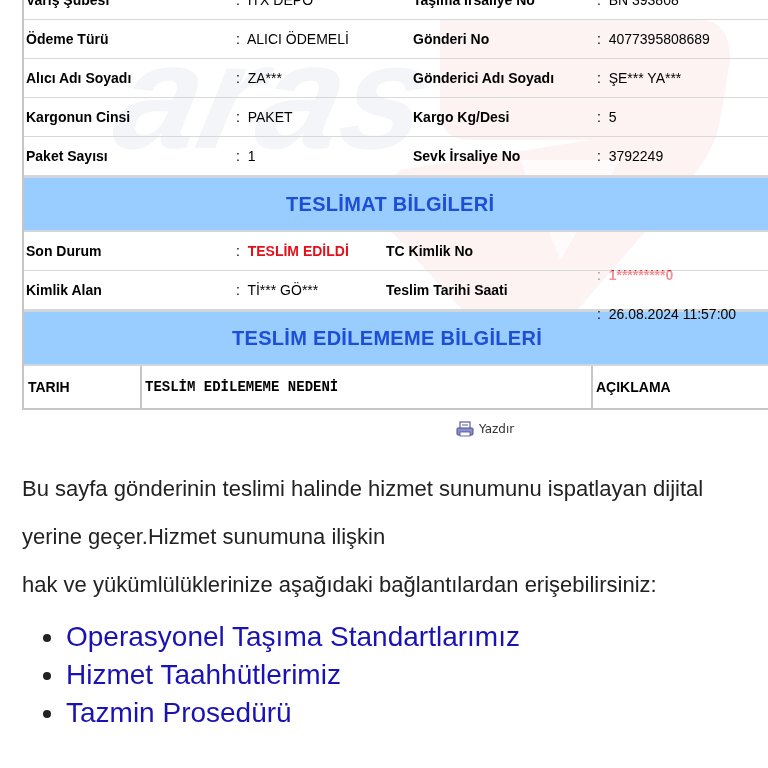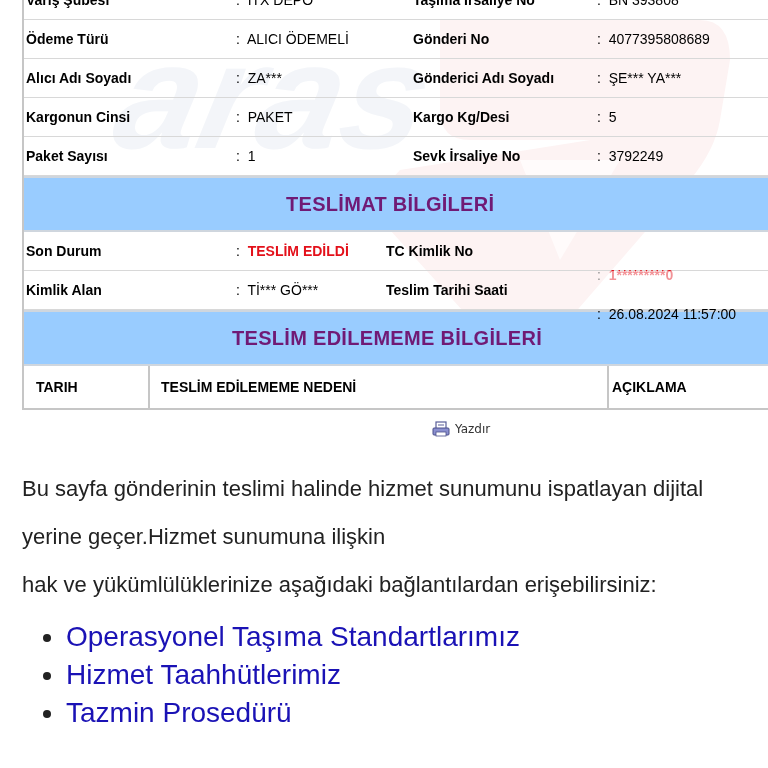--- a/index.html
+++ b/index.html
@@ -22,30 +22,30 @@
   .c2 { left: 212px; }
   .c3 { left: 389px; }
   .c4 { left: 573px; }
   .c3d { left: 362px; }
   .c4d { left: 573px; margin-top: 24px; }
   .red { color: #e3101a; font-weight: bold; }
   .band {
     height: 52px; background: #99ccff; border-top: 2px solid #cfd6de; border-bottom: 2px solid #cfd6de;
     display: flex; align-items: center; justify-content: flex-start;
   }
-  .band span { color: #701a75; font-weight: bold; font-size: 20px; letter-spacing: 0.3px; }
+  .band span { color: #1d4ed8; font-weight: bold; font-size: 20px; letter-spacing: 0.3px; }
   .band1 span { margin-left: 262px; }
   .band2 span { margin-left: 208px; }
   .hdr-row { display: flex; height: 42px; font-size: 14px; font-weight: bold; }
-  .hdr-row div { display: flex; align-items: center; padding-left: 12px; border-right: 2px solid #c6c6c6; }
+  .hdr-row div { display: flex; align-items: center; padding-left: 4px; border-right: 2px solid #c6c6c6; }
   .hdr-row .h1 { width: 112px; }
-  .hdr-row .h2 { width: 446px; padding-left: 11px; }
+  .hdr-row .h2 { width: 446px; padding-left: 3px; font-family: Liberation Mono, monospace; }
   .hdr-row .h3 { flex: 1; border-right: none; padding-left: 3px; }
   .print {
-    position: absolute; left: 432px; top: 421px; display: flex; align-items: center; gap: 5px;
+    position: absolute; left: 456px; top: 421px; display: flex; align-items: center; gap: 5px;
     font-family: "DejaVu Sans", sans-serif; font-size: 12px; color: #333; cursor: pointer; z-index: 2;
   }
   .para {
     position: absolute; left: 22px; top: 465px; width: 760px; font-size: 22px; color: #222;
     line-height: 48px; white-space: nowrap; z-index: 2;
   }
   .para p { margin: 0; }
   .links { position: absolute; left: 40px; top: 620px; margin: 0; padding-left: 26px; font-size: 28px; z-index: 2; }
   .links li { height: 38px; line-height: 34px; color: #222; }
   .links a { color: #1a12b5; text-decoration: none; }

